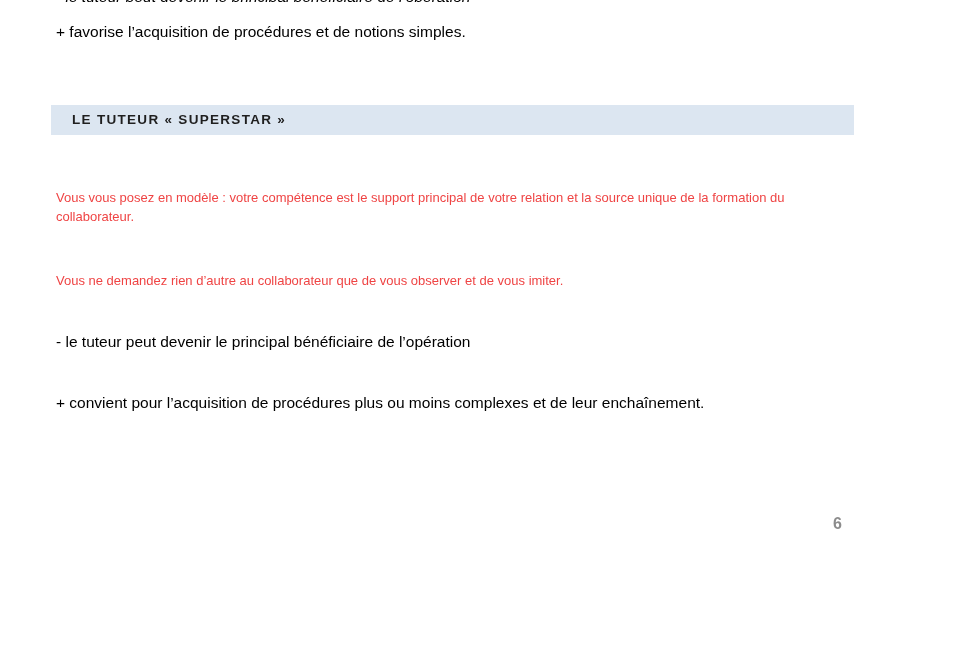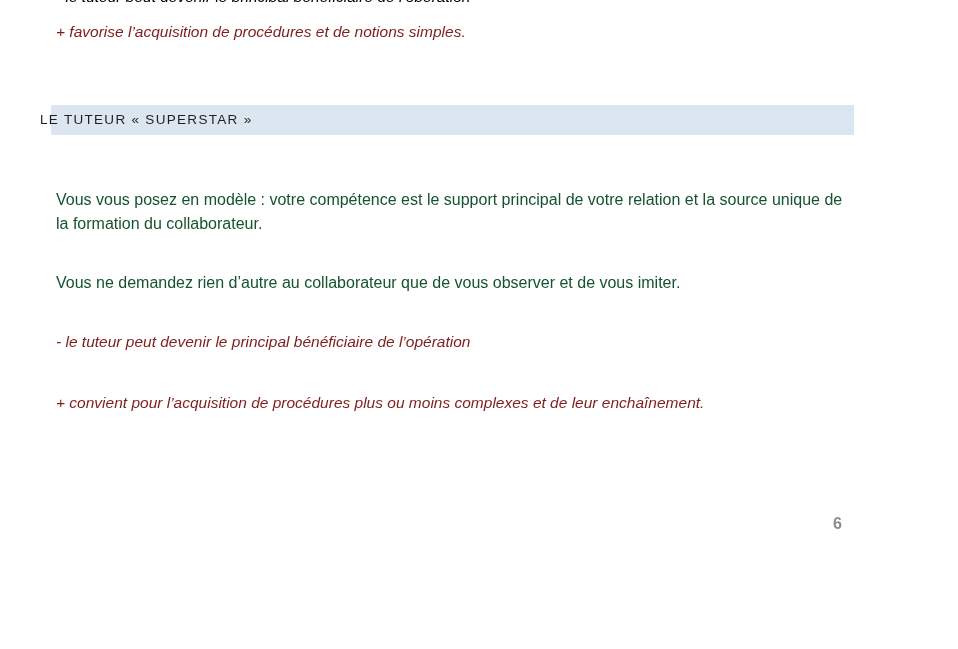--- a/index.html
+++ b/index.html
@@ -31,55 +31,54 @@
     font-style: italic;
     color: #000;
     white-space: nowrap;
     overflow: hidden;
     height: 14px;
   }
 
   .italic-line {
     position: absolute;
     font-size: 15.5px;
-    font-style: italic;
-    color: #7f1d1d;
+    color: #000000;
     white-space: nowrap;
   }
 
   .line-favorise {
     left: 56px;
     top: 23px;
   }
 
   .section-banner {
     position: absolute;
     left: 51px;
     top: 105px;
     width: 803px;
     height: 30px;
     background: #dce6f1;
   }
   .section-banner-label {
     position: absolute;
-    left: 40px;
+    left: 72px;
     top: 112px;
     font-size: 13.5px;
     letter-spacing: 1.3px;
     color: #1f1f1f;
-    font-weight: normal;
+    font-weight: bold;
     white-space: nowrap;
     text-align: right;
   }
 
   .body-para {
     position: absolute;
     left: 56px;
-    font-size: 16px;
-    color: #14532d;
+    font-size: 13px;
+    color: #ef4444;
     line-height: 1.47;
   }
   .para-1 {
     top: 188px;
     width: 800px;
   }
   .para-2 {
     top: 271px;
     width: 800px;
     white-space: nowrap;

